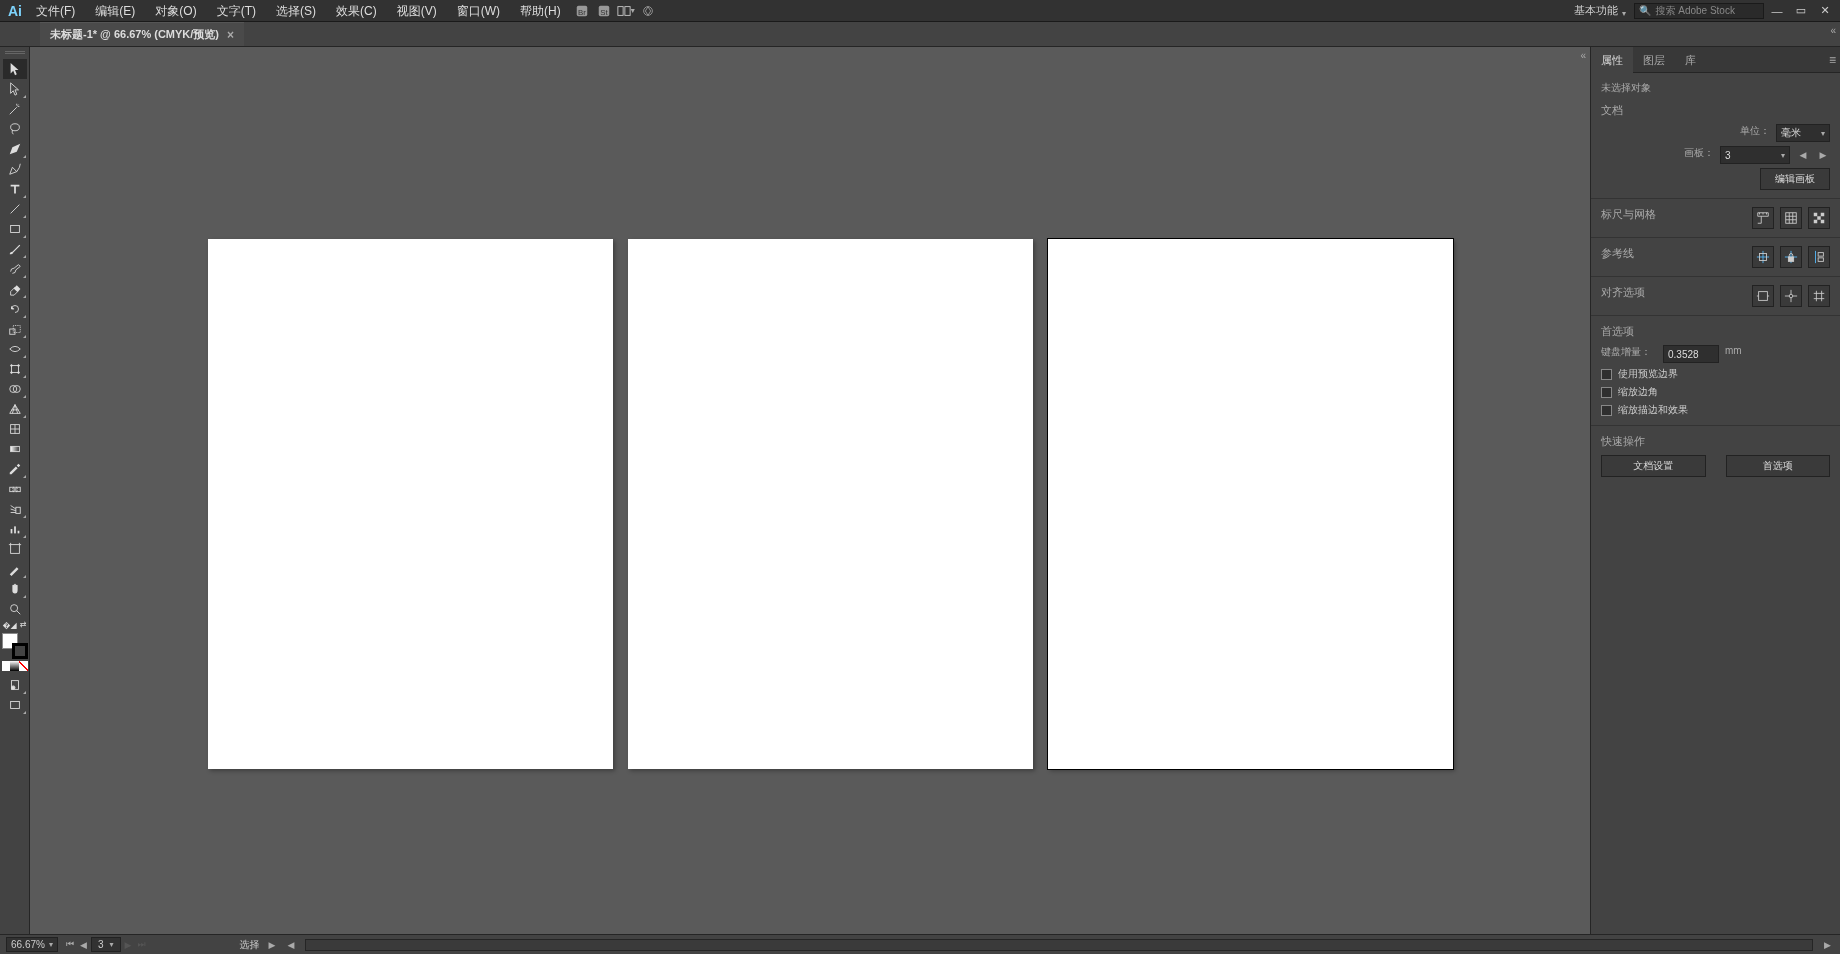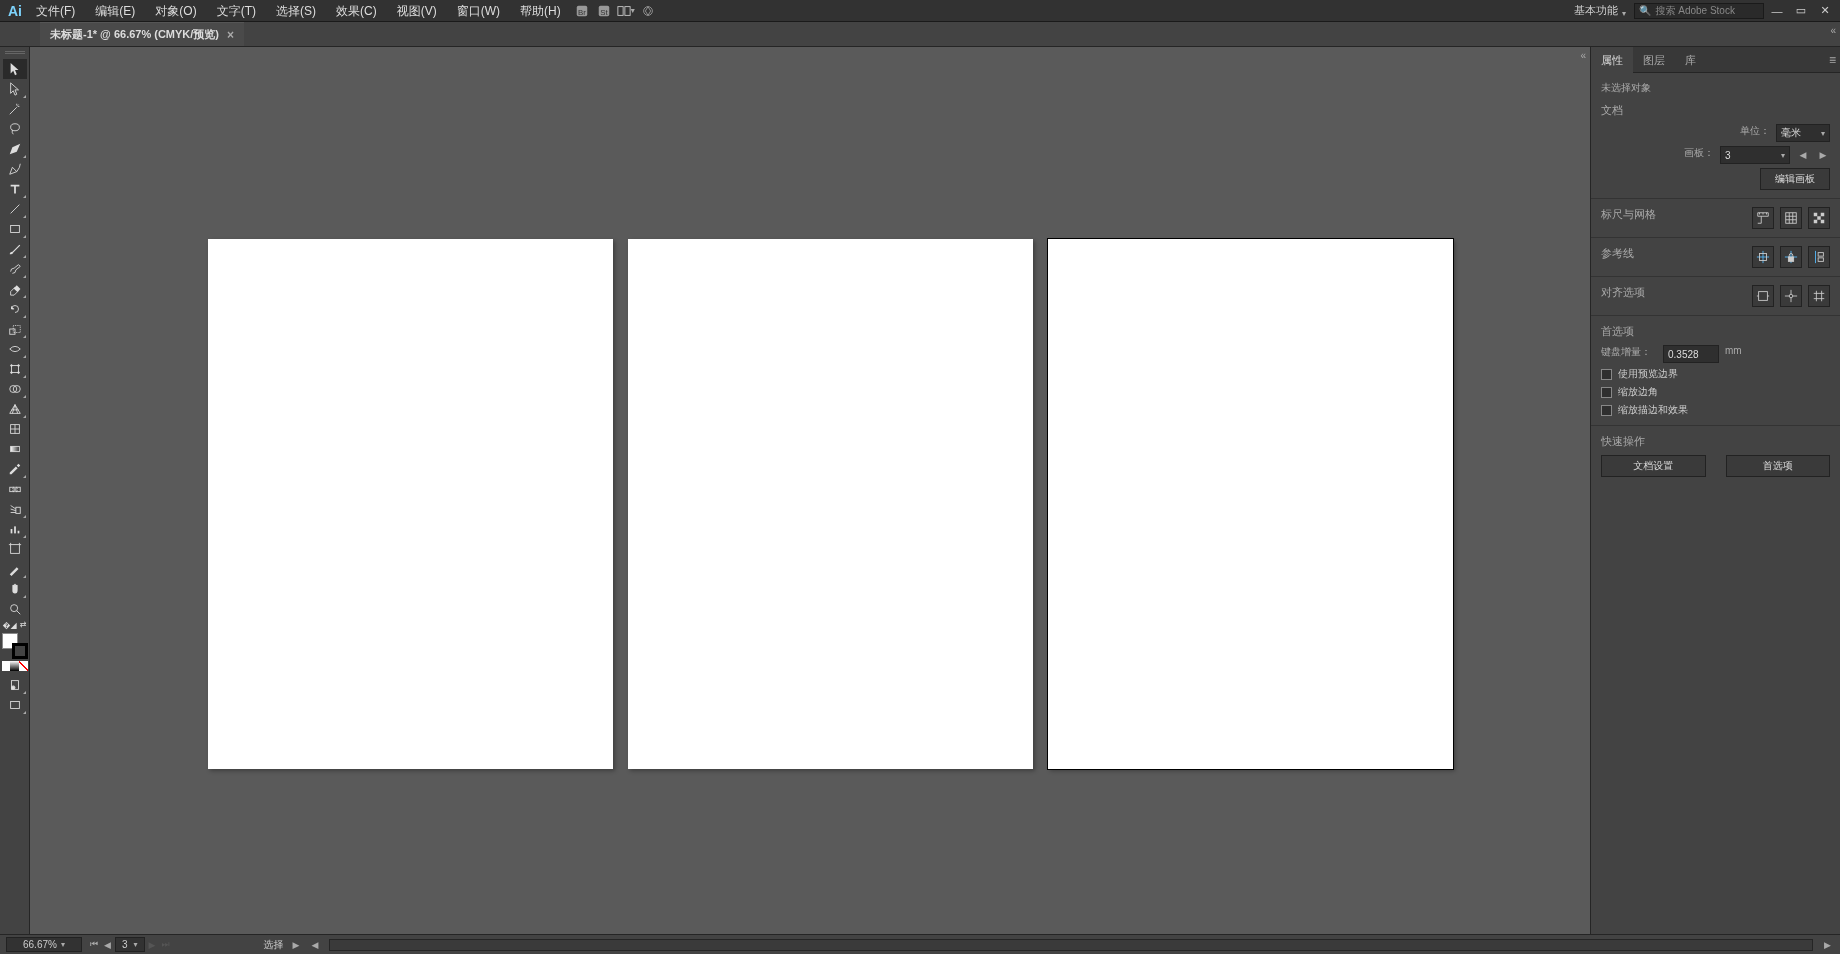--- a/index.html
+++ b/index.html
@@ -60,21 +60,21 @@
 .icon-btn-row { display: flex; gap: 6px; }
 .icon-btn { width: 22px; height: 22px; background: #3a3a3a; border: 1px solid #222; display: flex; align-items: center; justify-content: center; color: #ccc; font-size: 11px; }
 .nav-arrow { width: 14px; height: 18px; display: flex; align-items: center; justify-content: center; color: #aaa; font-size: 9px; }
 .checkbox-row { display: flex; align-items: center; gap: 6px; margin: 4px 0; font-size: 10px; }
 .checkbox { width: 11px; height: 11px; border: 1px solid #888; background: #2f2f2f; }
 .panel-hr { border: none; border-top: 1px solid #333; margin: 8px -10px; }
 .btn-row { display: flex; gap: 20px; margin-top: 4px; }
 
 
 .statusbar { height: 20px; background: #434343; border-top: 1px solid #252525; display: flex; align-items: center; padding: 0 6px; font-size: 10px; color: #ccc; gap: 6px; }
-.status-zoom { background: #323232; border: 1px solid #222; padding: 1px 16px; display: flex; align-items: center; gap: 4px; }
+.status-zoom { background: #323232; border: 1px solid #222; padding: 1px 4px; display: flex; align-items: center; gap: 4px; }
 .status-nav { display: flex; gap: 2px; align-items: center; }
 .status-nav-btn { color: #aaa; font-size: 9px; padding: 0 2px; }
 .status-nav-btn.disabled { color: #555; }
 .status-artboard-sel { background: #323232; border: 1px solid #222; padding: 1px 6px; display: flex; align-items: center; gap: 6px; }
 .status-scroll-arrow { font-size: 9px; color: #aaa; padding: 0 3px; }
 .status-scroll-track { flex: 1; height: 12px; background: #3a3a3a; border: 1px solid #252525; margin: 0 2px; }
 
 
 .tool svg, .icon-btn svg { width: 14px; height: 14px; }
 .menu-icon-btn svg { width: 14px; height: 14px; }

